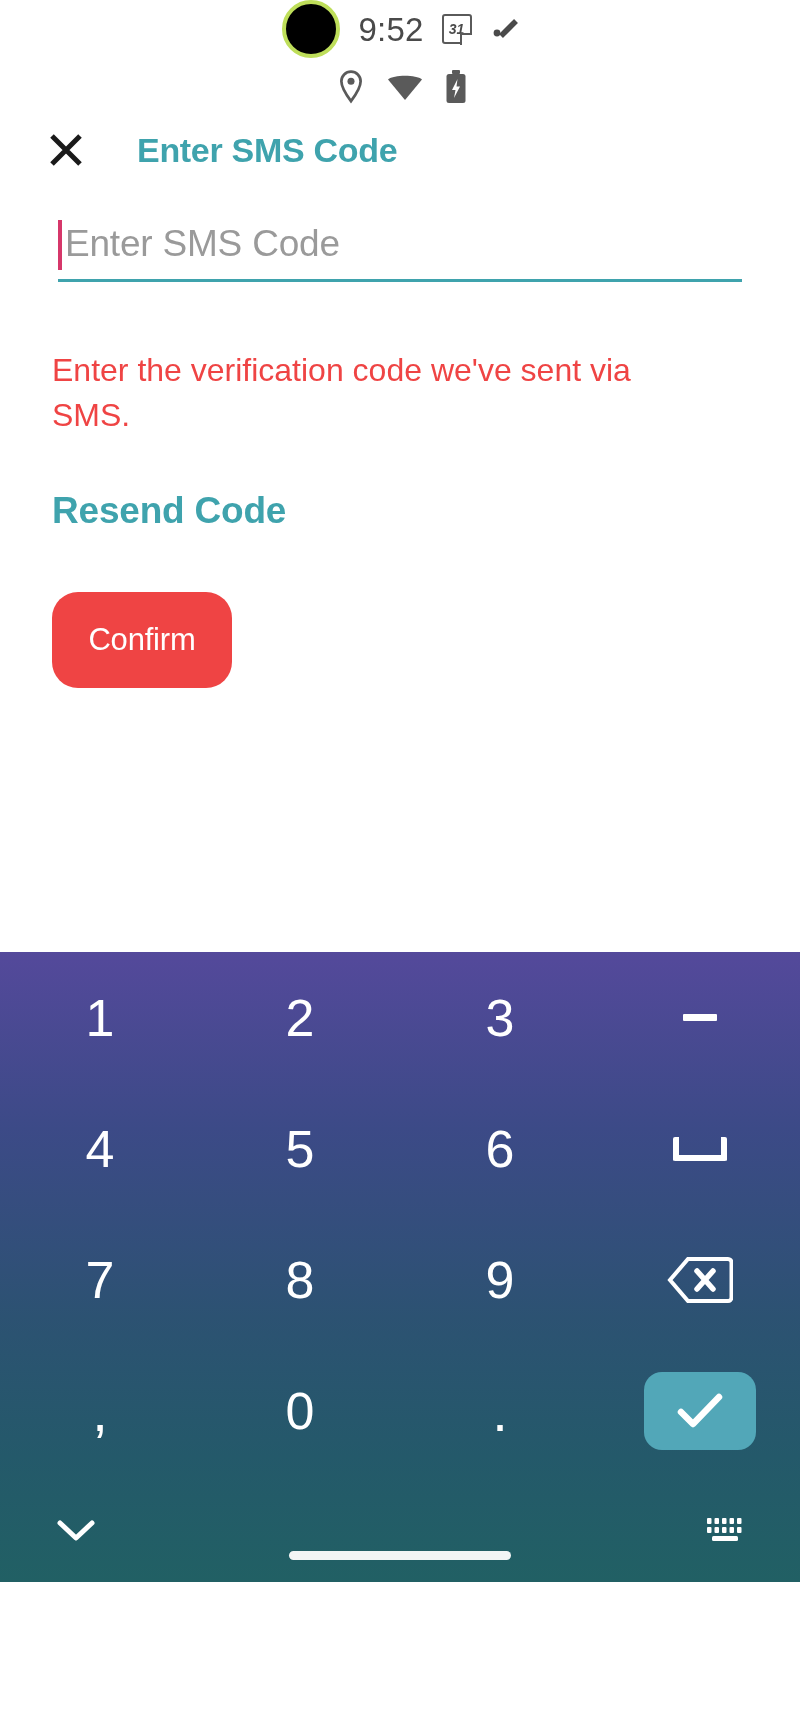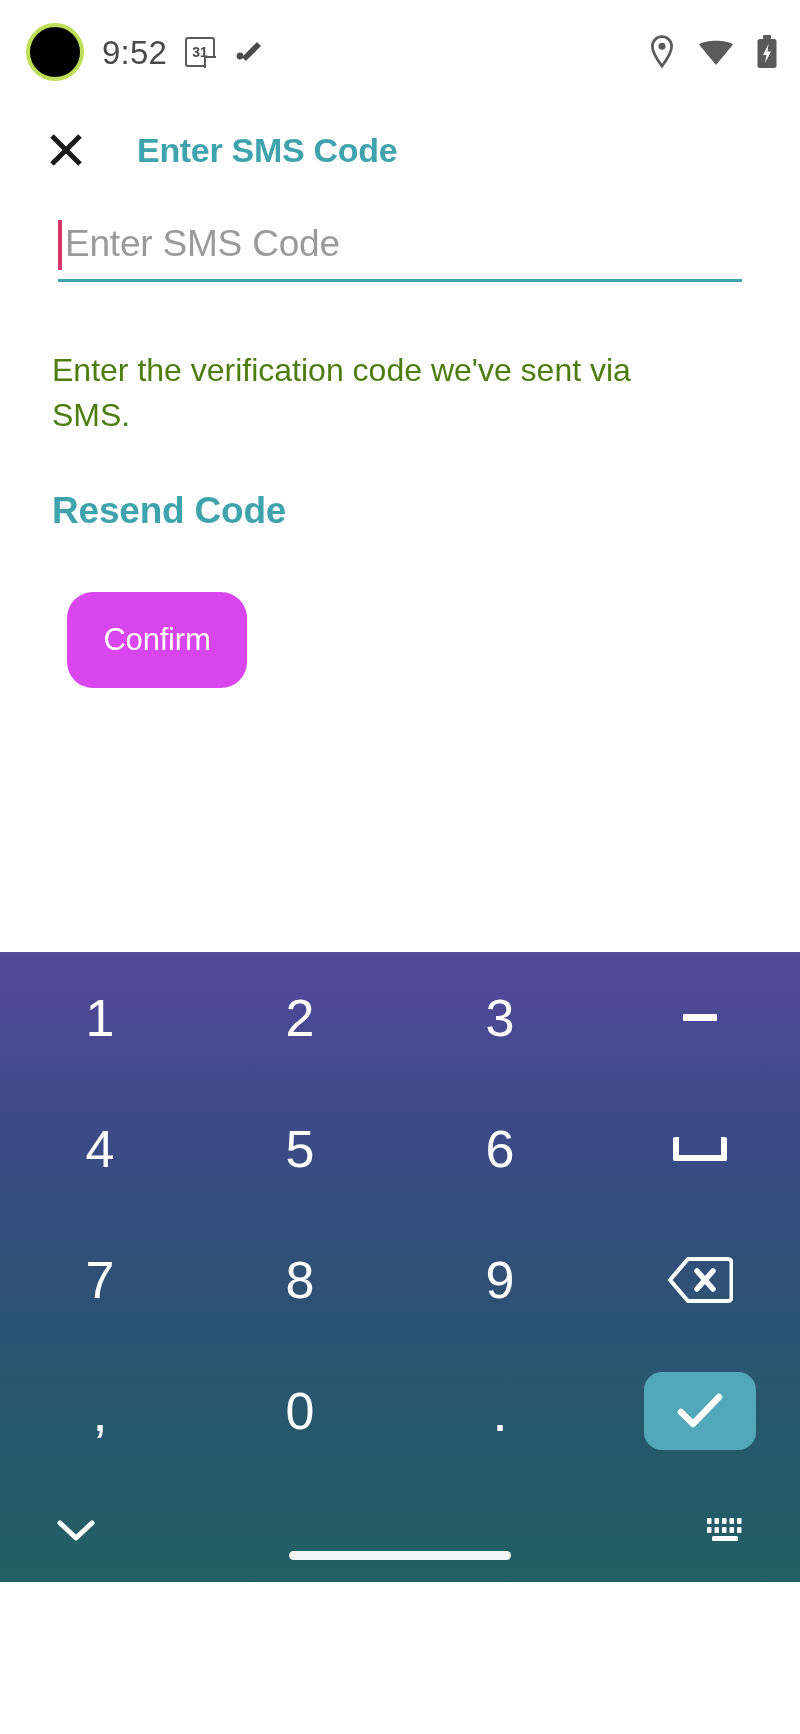--- a/index.html
+++ b/index.html
@@ -23,20 +23,21 @@
   
   .status-bar {
     position: absolute;
     top: 0; left: 0;
     width: 800px;
     height: 104px;
     display: flex;
     align-items: center;
     justify-content: space-between;
     padding: 0 22px 0 26px;
+    flex-direction: column;
   }
   .status-left {
     display: flex;
     align-items: center;
     gap: 18px;
   }
   .camera-cutout {
     width: 58px;
     height: 58px;
     border-radius: 50%;
@@ -57,20 +58,21 @@
     height: 30px;
     border: 2.5px solid #5a5a5a;
     border-radius: 3px;
     display: flex;
     align-items: center;
     justify-content: center;
     font-size: 14px;
     font-weight: 700;
     color: #4a4a4a;
     line-height: 1;
+    font-style: italic;
   }
   .calendar-icon::after {
     content: "";
     position: absolute;
     right: -2.5px;
     bottom: -2.5px;
     width: 10px;
     height: 10px;
     background: #ffffff;
     border-left: 2.5px solid #5a5a5a;
@@ -145,42 +147,42 @@
     left: 0; right: 0;
     bottom: 0;
     height: 3px;
     background: #3fa3ad;
   }
 
   .body-copy {
     margin: 66px 50px 0 52px;
     font-size: 32px;
     line-height: 45px;
-    color: #4d7c0f;
+    color: #ef4444;
     max-width: 640px;
   }
 
   .resend-link {
     display: inline-block;
     margin: 52px 0 0 52px;
     font-size: 37px;
     font-weight: 700;
     color: #3fa3ad;
     cursor: pointer;
     letter-spacing: -0.2px;
   }
 
   .confirm-btn {
     display: block;
-    margin: 60px 0 0 67px;
+    margin: 60px 0 0 52px;
     width: 180px;
     height: 96px;
     border: none;
     border-radius: 26px;
-    background: #d946ef;
+    background: #ef4444;
     color: #ffffff;
     font-size: 31px;
     font-family: "Liberation Sans", sans-serif;
     cursor: default;
     letter-spacing: -0.2px;
   }
 
   
   .keyboard {
     position: absolute;

